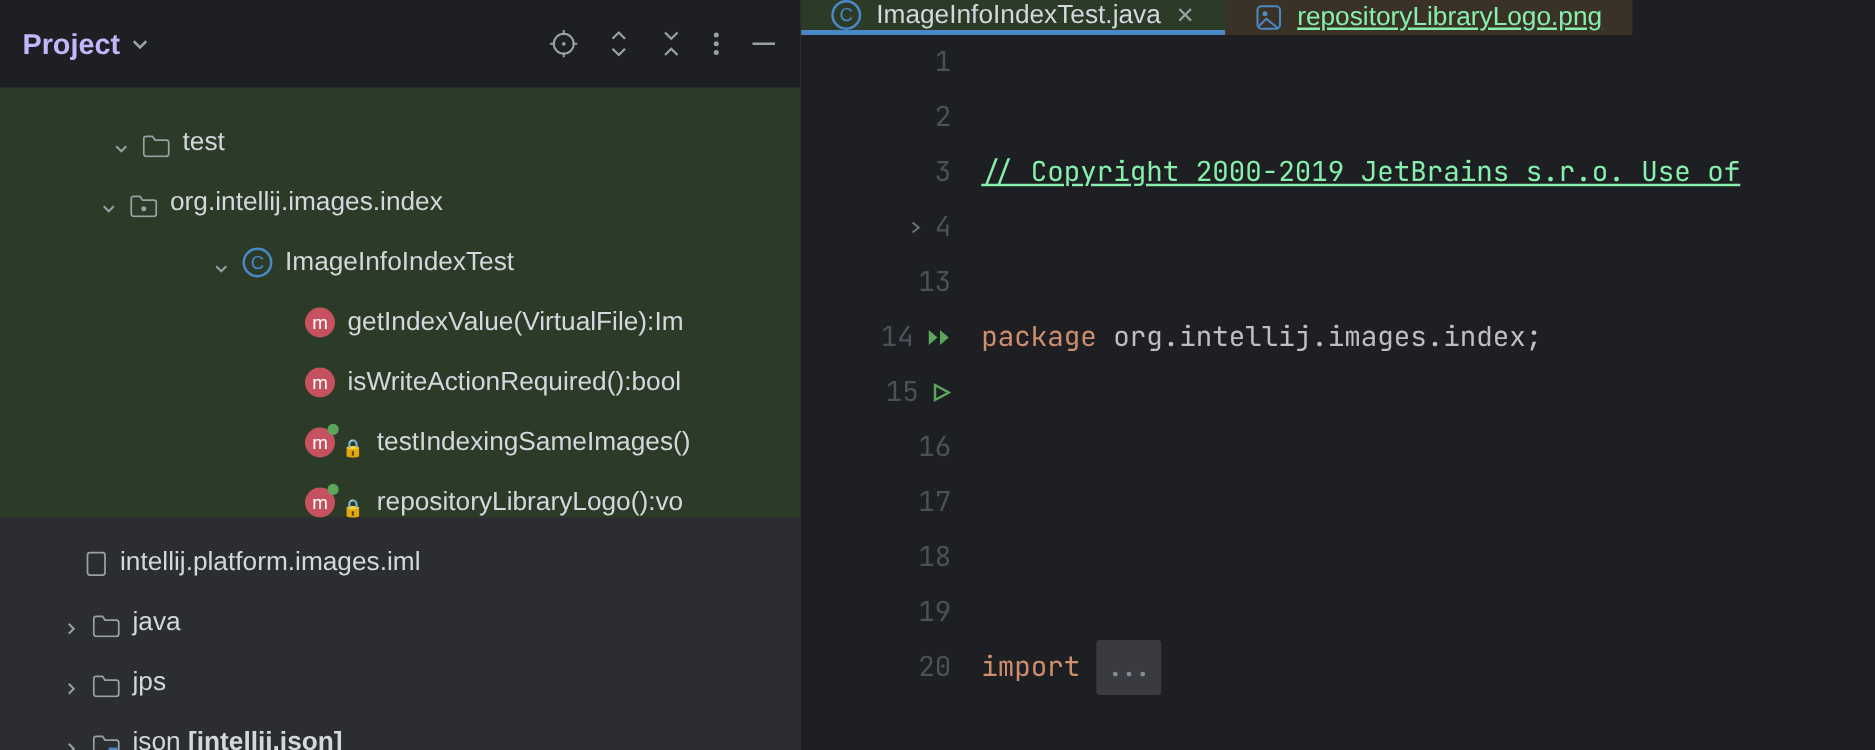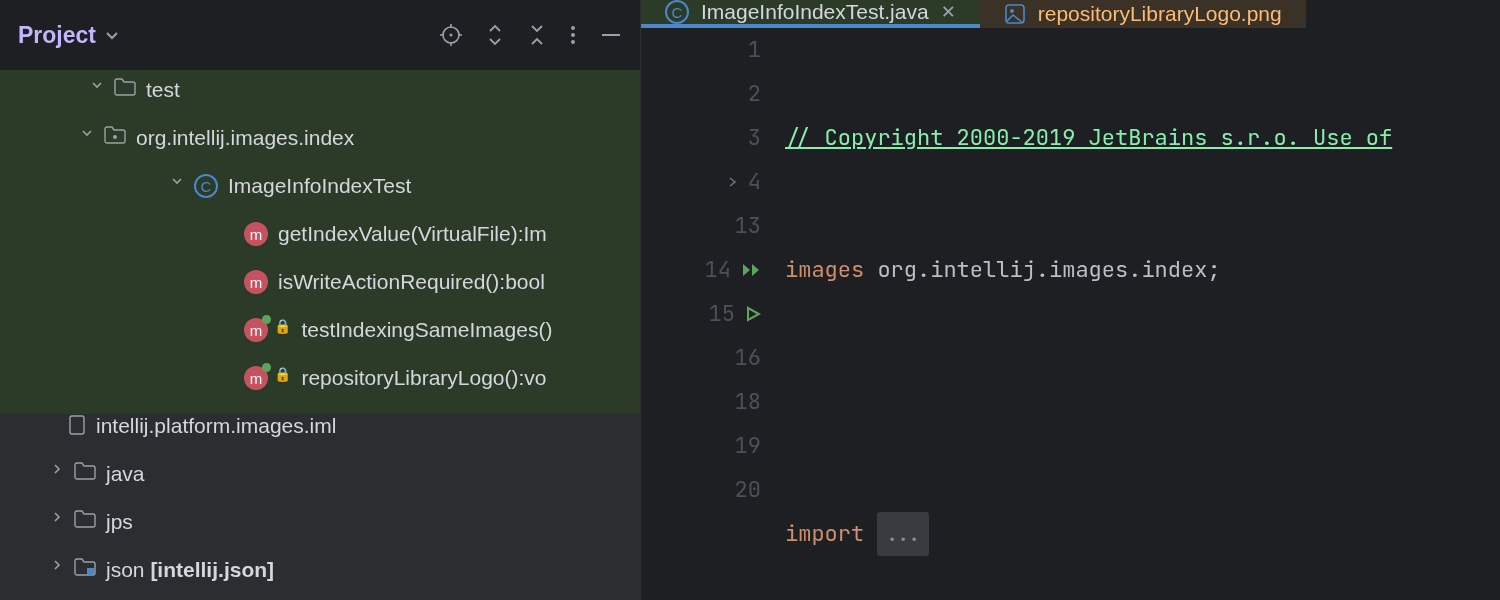--- a/index.html
+++ b/index.html
@@ -52,21 +52,21 @@
 svg { display: block; }
 
 .tree {
   flex: 1;
   background: #2b3b27;
   padding-top: 8px;
   overflow: hidden;
 }
 .tree-item {
   display: flex;
-  align-items: flex-start;
+  align-items: flex-end;
   height: 48px;
   gap: 10px;
   cursor: pointer;
   white-space: nowrap;
 }
 .chevron {
   color: #9aa0a6;
 }
 .tree-label {
   color: #d4d7dd;
@@ -99,21 +99,21 @@
   font-size: 21px;
 }
 .tab.active {
   background: #2c3b28;
   border-bottom: 4px solid #4a88c7;
 }
 .tab.inactive {
   background: #3b3227;
 }
 .tab-label { color: #d4d7dd; }
-.tab.inactive .tab-label { color: #fdba74; }
+.tab.inactive .tab-label { color: #86efac; text-decoration: underline; }
 .tab-close { color: #9aa0a6; font-size: 18px; }
 
 .editor {
   flex: 1;
   display: flex;
   font-family: "JetBrains Mono", Consolas, monospace;
   font-size: 22px;
   line-height: 44px;
 }
 .gutter {
@@ -336,32 +336,35 @@
       <div class="gutter-line">
           <span>15</span>
           <svg class="run-icon" width="16" height="16" viewBox="0 0 16 16">
             <path d="M3 2l11 6-11 6z" fill="none" stroke="#5ba65b" stroke-width="2"></path>
           </svg>
         </div>
       <div class="gutter-line">
           <span>16</span>
         </div>
       <div class="gutter-line">
+          <span>17</span>
+        </div>
+      <div class="gutter-line">
           <span>18</span>
         </div>
       <div class="gutter-line">
           <span>19</span>
         </div>
       <div class="gutter-line">
           <span>20</span>
         </div>
     </div>
     <div class="code">
       <div class="code-line"><span class="tok-comment">// Copyright 2000-2019 JetBrains s.r.o. Use of</span></div>
-      <div class="code-line"><span class="tok-keyword">images</span><span> org.intellij.images.index;</span></div>
+      <div class="code-line"><span class="tok-keyword">package</span><span> org.intellij.images.index;</span></div>
       <div class="code-line"></div>
       <div class="code-line"><span class="tok-keyword">import</span><span> </span><span class="fold-box">...</span></div>
       
       
       
       
       
       
       
       

